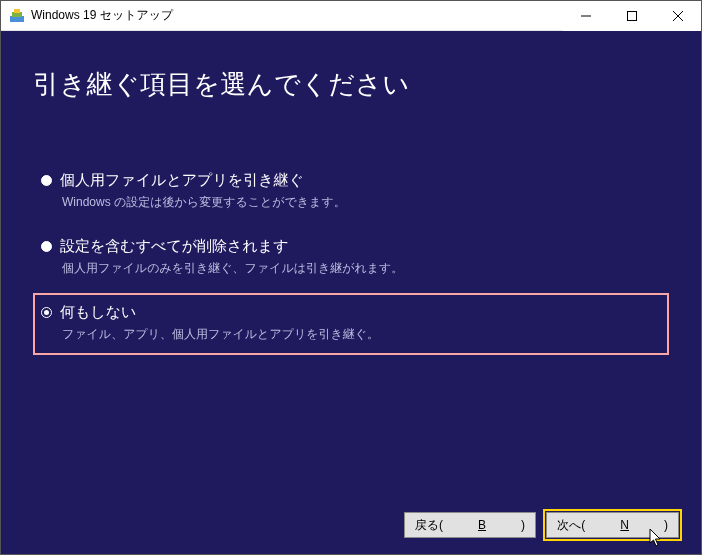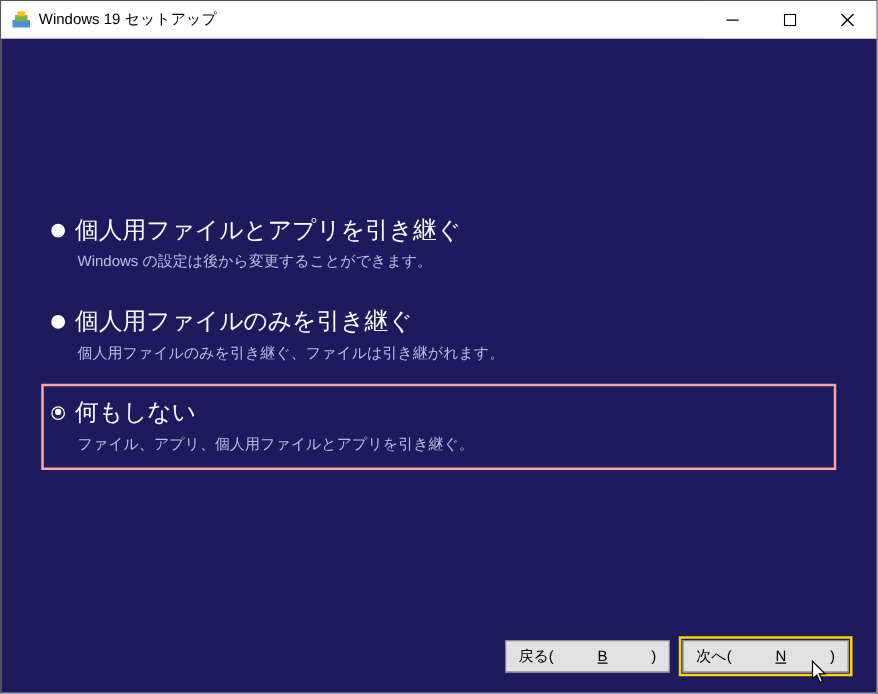--- a/index.html
+++ b/index.html
@@ -13,21 +13,21 @@
     .win-btn svg { width: 10px; height: 10px; }
     .content { flex: 1; background: #1f1a5e; position: relative; color: #fff; }
     .heading { position: absolute; top: 36px; left: 32px; font-size: 26px; font-weight: 400; letter-spacing: 0.5px; }
     .options { position: absolute; top: 130px; left: 32px; right: 32px; }
     .option { padding: 8px 6px 10px 6px; margin-bottom: 4px; border: 2px solid transparent; position: relative; }
     .option.selected { border: 2px solid #fca5a5; }
     .opt-head { display: flex; align-items: center; gap: 8px; }
     .radio { width: 11px; height: 11px; border-radius: 50%; border: 1.5px solid #fff; display: inline-block; flex-shrink: 0; position: relative; }
     .radio.checked::after { content: ""; position: absolute; top: 1.5px; left: 1.5px; width: 5px; height: 5px; background: #fff; border-radius: 50%; }
     .radio.filled { background: #fff; }
-    .opt-label { font-size: 19px; color: #fff; }
+    .opt-label { font-size: 15px; color: #fff; }
     .opt-desc { font-size: 12px; color: #bdbde0; margin-left: 21px; margin-top: 4px; }
     .footer { position: absolute; bottom: 16px; right: 22px; display: flex; gap: 10px; align-items: center; }
     .btn { min-width: 102px; height: 26px; font-size: 12px; background: #e1e1e1; border: 1px solid #8a8a8a; color: #000; display: flex; align-items: center; justify-content: center; padding: 0 10px; outline: none; gap: 35px; }
     .btn.highlight { outline: 2px solid #ffd400; outline-offset: 1px; }
     .cursor { position: absolute; bottom: 6px; right: 38px; width: 14px; height: 20px; pointer-events: none; }
     .underline { text-decoration: underline; }
   </style>
 </head>
 <body>
 
@@ -55,35 +55,36 @@
       <div class="win-btn">
         <svg viewBox="0 0 10 10">
             <line x1="0" y1="0" x2="10" y2="10" stroke="#000" stroke-width="1"></line>
             <line x1="10" y1="0" x2="0" y2="10" stroke="#000" stroke-width="1"></line>
           </svg>
       </div>
     </div>
   </div>
 
   <div class="content">
+    <h1 class="heading">引き継ぐ項目を選んでください</h1>
 
     <div class="options">
 
       <div class="option">
         <div class="opt-head">
           <span class="radio filled"></span>
           <span class="opt-label">個人用ファイルとアプリを引き継ぐ</span>
         </div>
         <div class="opt-desc">Windows の設定は後から変更することができます。</div>
       </div>
 
       <div class="option">
         <div class="opt-head">
           <span class="radio filled"></span>
-          <span class="opt-label">個人用ファイルのみを引き継ぐ</span>
+          <span class="opt-label">設定を含むすべてが削除されます</span>
         </div>
         <div class="opt-desc">個人用ファイルのみを引き継ぐ、ファイルは引き継がれます。</div>
       </div>
 
       <div class="option selected">
         <div class="opt-head">
           <span class="radio checked"></span>
           <span class="opt-label">何もしない</span>
         </div>
         <div class="opt-desc">ファイル、アプリ、個人用ファイルとアプリを引き継ぐ。</div>

